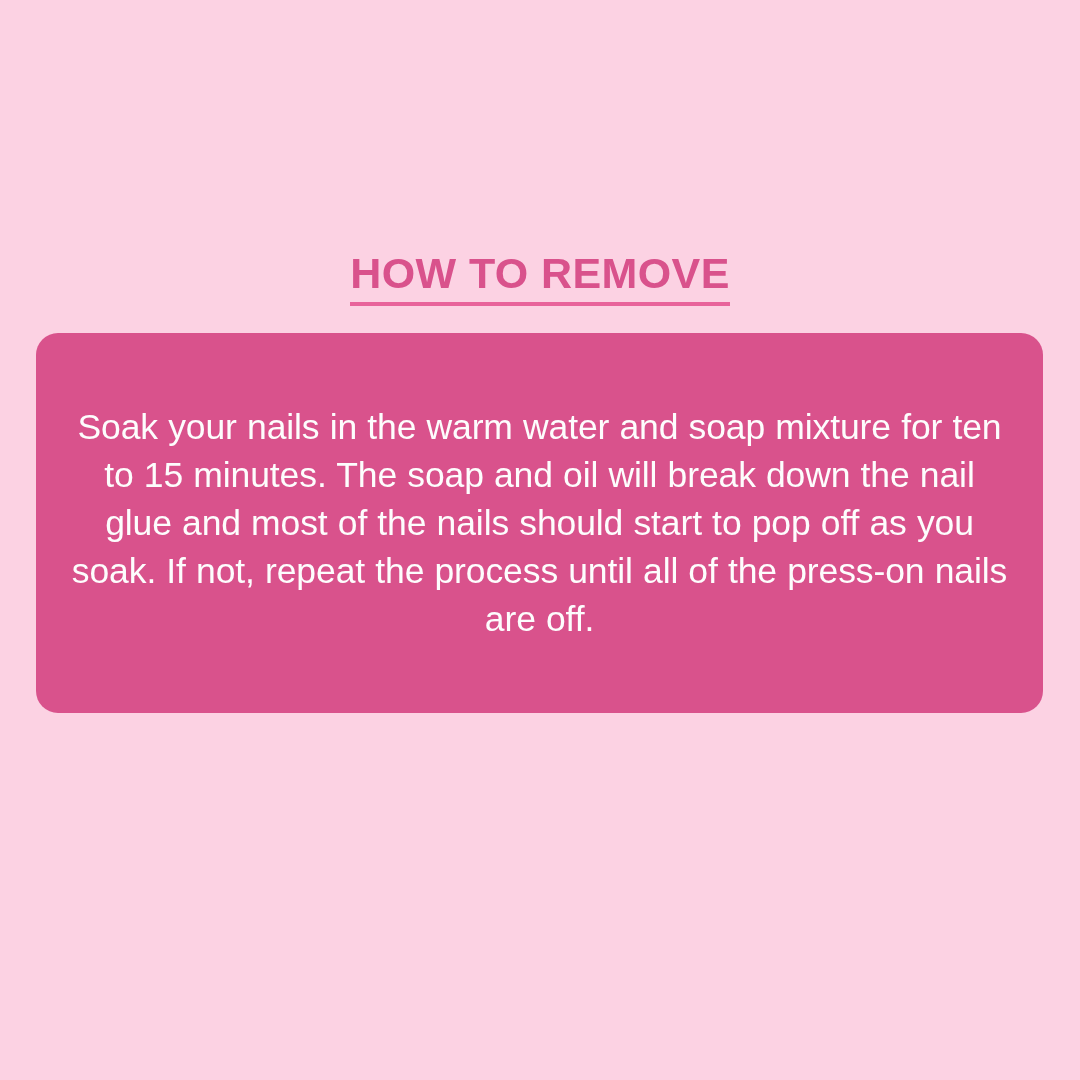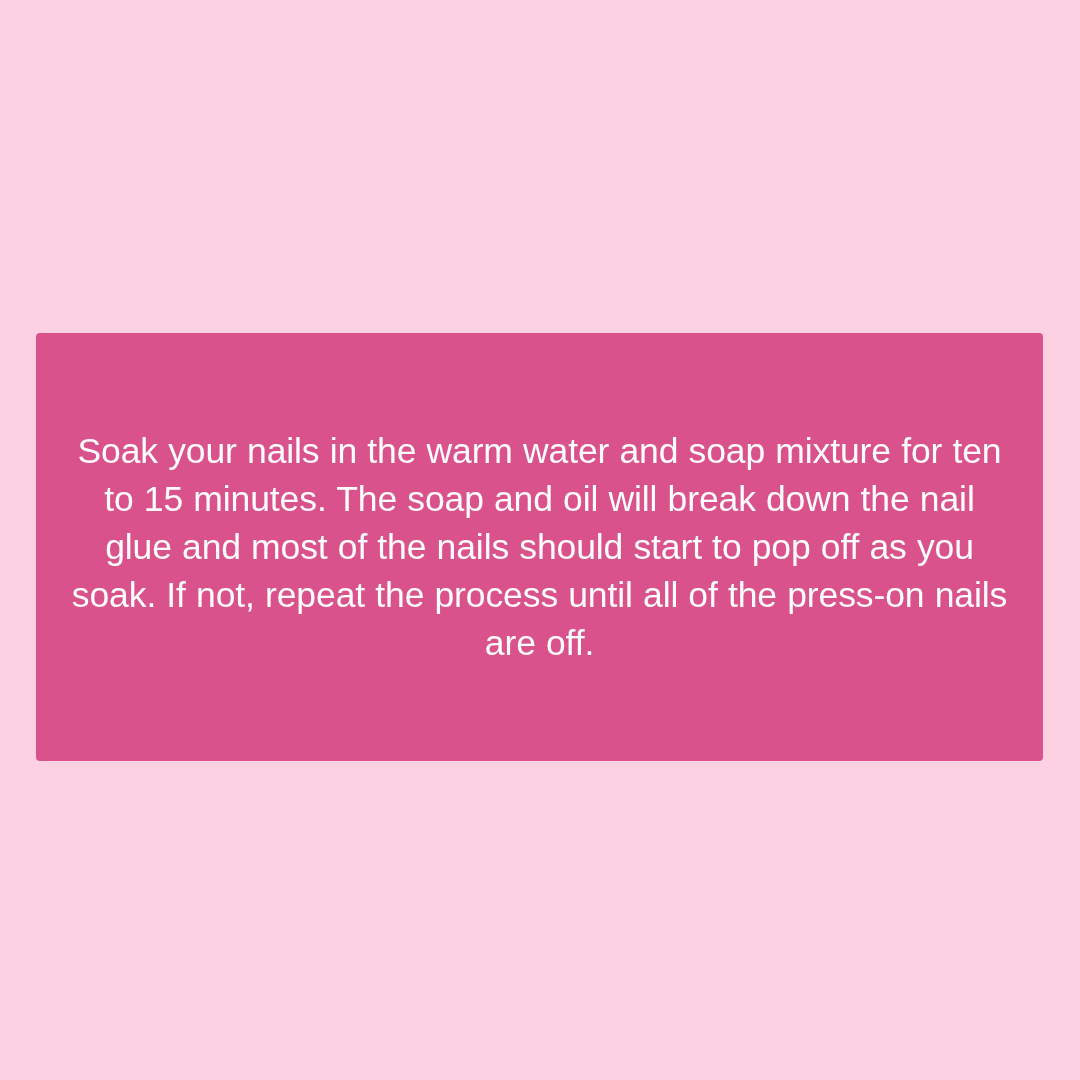--- a/index.html
+++ b/index.html
@@ -40,23 +40,23 @@
     padding-bottom: 4px;
     white-space: nowrap;
   }
 
   
   .card {
     position: absolute;
     left: 36px;
     top: 333px;
     width: 1007px;
-    height: 428px;
+    height: 380px;
     background: #d9528c;
-    border-radius: 4px;
+    border-radius: 22px;
     box-sizing: border-box;
     display: flex;
     align-items: center;
     justify-content: center;
   }
   .card-text {
     width: 960px;
     margin: 0;
     padding: 0 10px;
     box-sizing: border-box;
@@ -66,18 +66,21 @@
     text-align: center;
     letter-spacing: -0.1px;
     word-spacing: 0.4px;
   }
 </style>
 </head>
 <body>
 
 <div class="poster">
 
+  <div class="title-block">
+    <span class="title-text">HOW TO REMOVE</span>
+  </div>
 
   <div class="card">
     <p class="card-text">Soak your nails in the warm water and soap mixture for ten to 15 minutes. The soap and oil will break down the nail glue and most of the nails should start to pop off as you soak. If not, repeat the process until all of the press-on nails are off.</p>
   </div>
 
 </div>
 
 </body></html>

